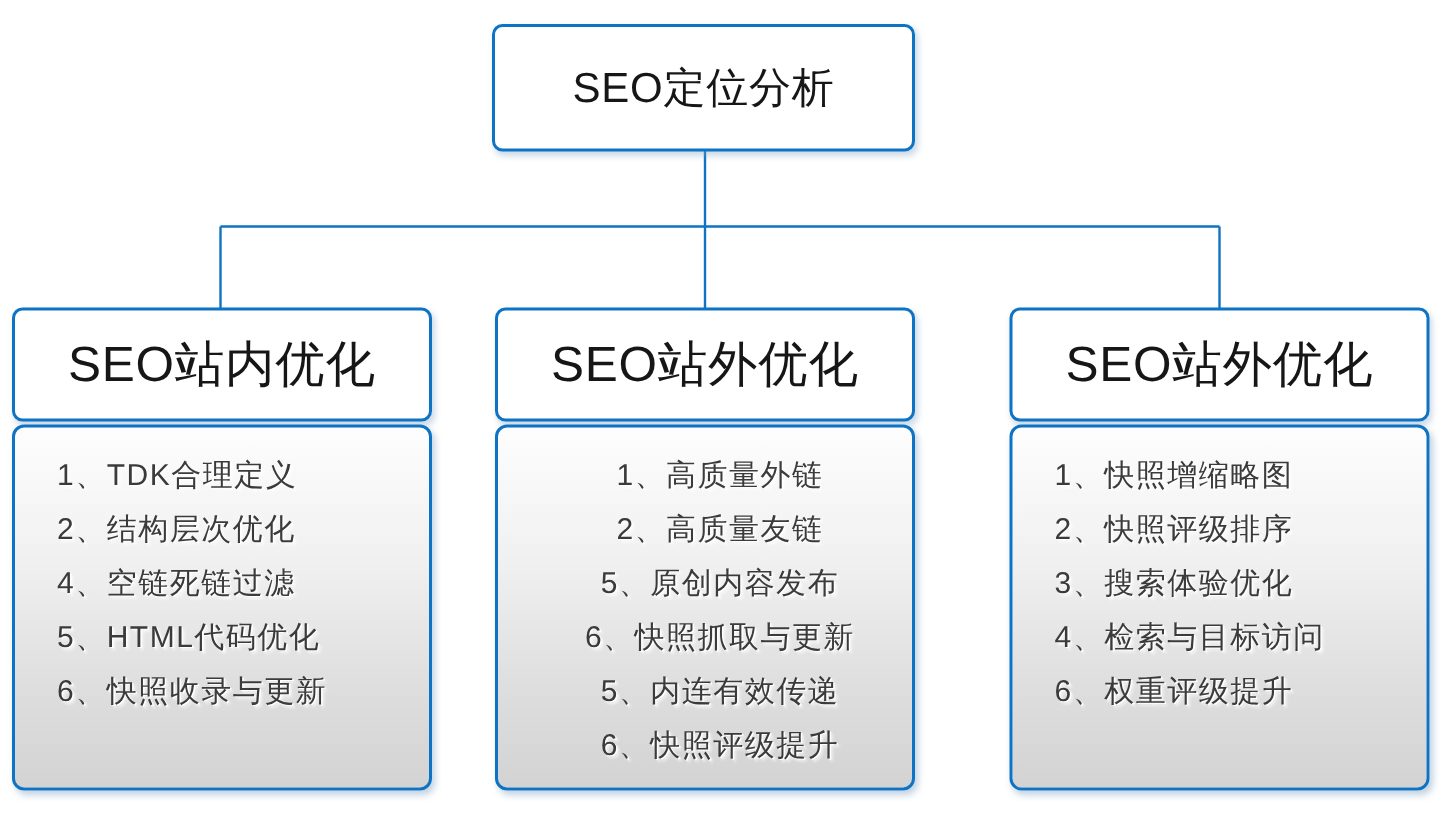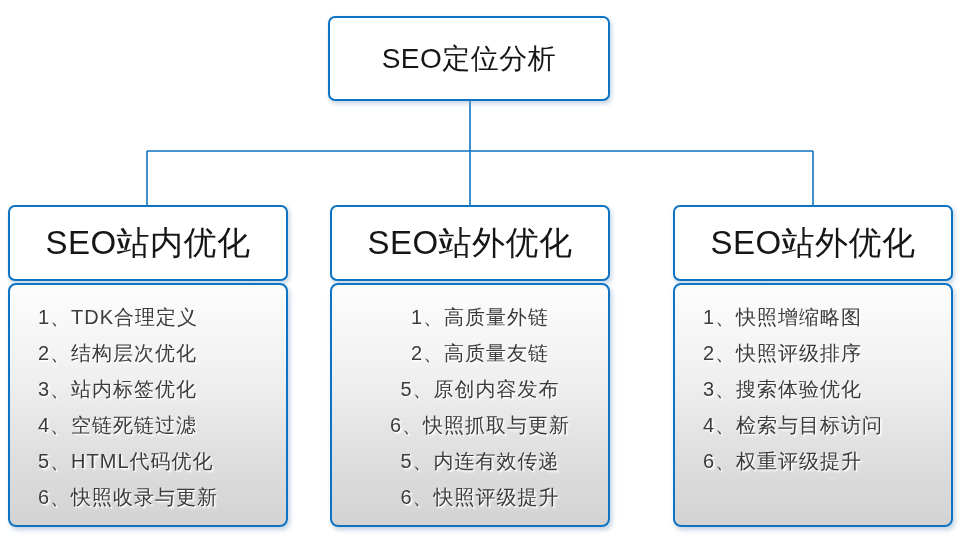--- a/index.html
+++ b/index.html
@@ -61,21 +61,20 @@
   <span>SEO定位分析</span>
 </div>
 
 <div class="box branch-header col1">
   <span>SEO站内优化</span>
 </div>
 <div class="branch-list col1">
   <ul class="items">
     <li>1、TDK合理定义</li>
     <li>2、结构层次优化</li>
-    <li>3、站内标签优化</li>
     <li>4、空链死链过滤</li>
     <li>5、HTML代码优化</li>
     <li>6、快照收录与更新</li>
   </ul>
 </div>
 
 <div class="box branch-header col2">
   <span>SEO站外优化</span>
 </div>
 <div class="branch-list col2">

